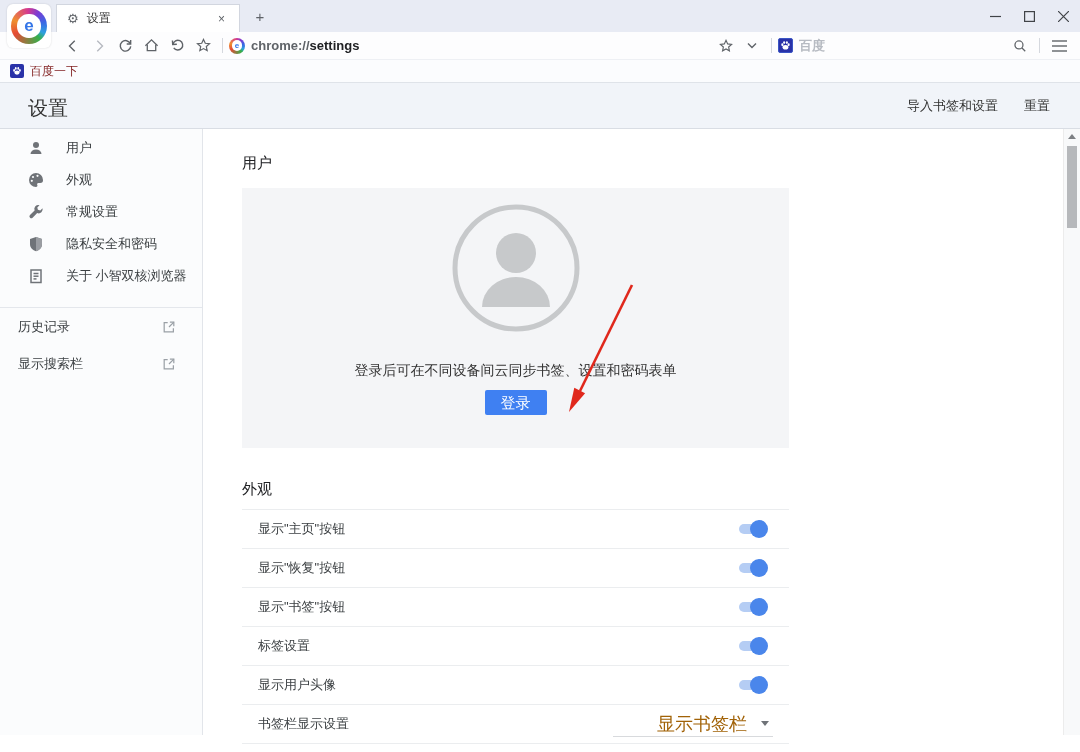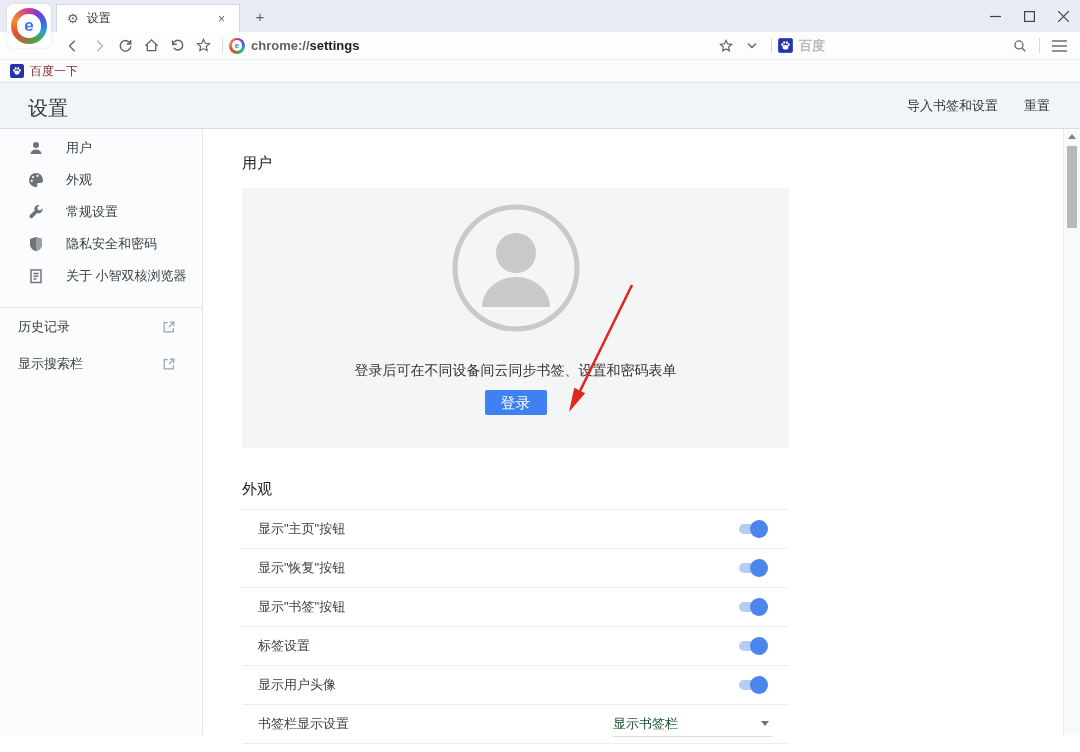--- a/index.html
+++ b/index.html
@@ -87,21 +87,21 @@
   .appearance-h { margin-top:32px; }
   .app-card { width:547px; margin-top:10px; border-top:1px solid #ebedef; }
   .app-row { height:39px; border-bottom:1px solid #ebedef; display:flex; align-items:center; padding:0 16px; background:#fff; }
   .row-label { font-size:13px; color:#3c4043; }
   .toggle { margin-left:auto; margin-right:8px; width:26px; height:10px; border-radius:5px;
     background:#b5cdf4; position:relative; }
   .toggle::after { content:""; position:absolute; right:-3px; top:-4px; width:18px; height:18px;
     border-radius:50%; background:#4a86eb; }
   .select-box { margin-left:auto; width:160px; border-bottom:1px solid #d8dadd; display:flex;
     align-items:center; height:26px; }
-  .select-value { font-size:13px; color:#14532d; flex:1; }
+  .select-value { font-size:18px; color:#a16207; flex:1;margin-left:44px; }
   .caret { width:0; height:0; border-left:4px solid transparent; border-right:4px solid transparent;
     border-top:5px solid #6f7378; margin-right:4px; }
   .red-arrow { position:absolute; left:350px; top:146px; z-index:5; pointer-events:none; }
 
   
   .scrollbar { width:17px; flex:0 0 17px; background:#f8f9fa; border-left:1px solid #ececec; position:relative; }
   .sb-up { height:15px; display:flex; align-items:center; justify-content:center; }
   .sb-up-tri { width:0; height:0; border-left:4px solid transparent; border-right:4px solid transparent;
     border-bottom:5px solid #7d8084; }
   .sb-thumb { position:absolute; left:3px; top:17px; width:10px; height:82px; background:#b6b8bb; }

